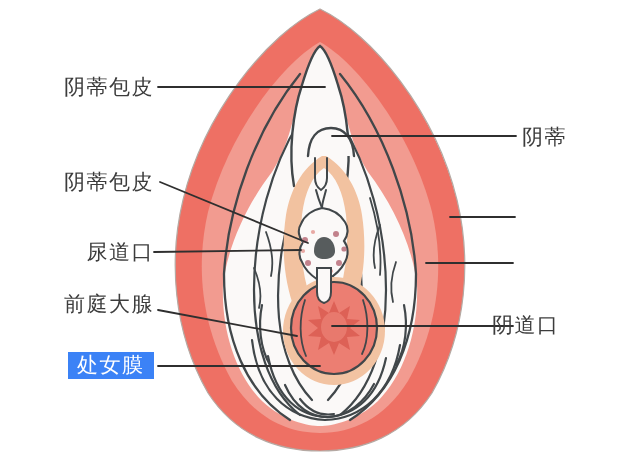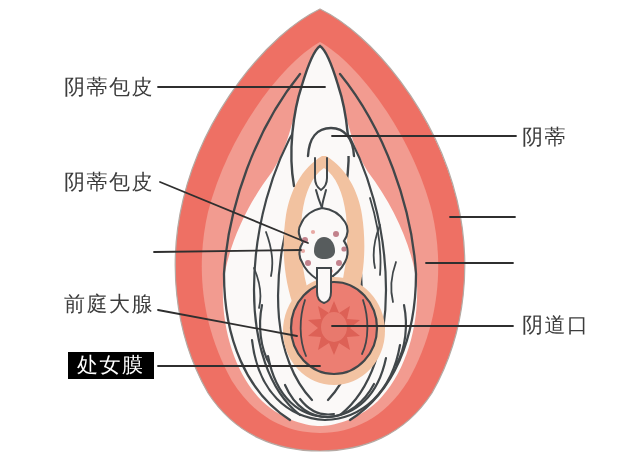--- a/index.html
+++ b/index.html
@@ -8,21 +8,21 @@
     font-family:"Liberation Sans","DejaVu Sans",sans-serif;
   }
   .stage svg{position:absolute;left:0;top:0;}
   .lbl{
     position:absolute;font-size:21px;font-weight:500;color:#3c3c3c;
     letter-spacing:1.5px;white-space:nowrap;transform:translateY(-50%);
     line-height:1.1;
   }
   .lbl.left{text-align:center;}
   .badge{
-    position:absolute;left:68px;top:352px;background:#000000;color:#ffffff;
+    position:absolute;left:68px;top:352px;background:#3b82f6;color:#ffffff;
     font-size:21px;font-weight:500;letter-spacing:1.5px;padding:2px 9px 3px 9px;
     white-space:nowrap;line-height:1.05;
   }
 </style>
 </head>
 <body>
 
 <div class="stage">
 
   <svg width="640" height="461" viewBox="0 0 640 461">
@@ -111,19 +111,20 @@
       <line x1="158" y1="366" x2="320" y2="366" stroke="#2f2f2f"></line>
       <line x1="332" y1="136" x2="516" y2="136" stroke="#2f2f2f"></line>
       <line x1="450" y1="217" x2="515" y2="217" stroke="#2f2f2f"></line>
       <line x1="426" y1="263" x2="513" y2="263" stroke="#2f2f2f"></line>
       <line x1="332" y1="326" x2="513" y2="326" stroke="#2f2f2f"></line>
     </g>
   </svg>
 
   <div class="lbl left" style="right:486px;top:87px">阴蒂包皮</div>
   <div class="lbl left" style="right:486px;top:182px">阴蒂包皮</div>
+  <div class="lbl left" style="right:486px;top:252px">尿道口</div>
   <div class="lbl left" style="right:486px;top:304px">前庭大腺</div>
   <div class="badge">处女膜</div>
 
   <div class="lbl" style="left:522px;top:137px">阴蒂</div>
-  <div class="lbl" style="left:522px;top:325px">阴道口</div>
+  <div class="lbl" style="left:492px;top:325px">阴道口</div>
 
 </div>
 
 </body></html>

